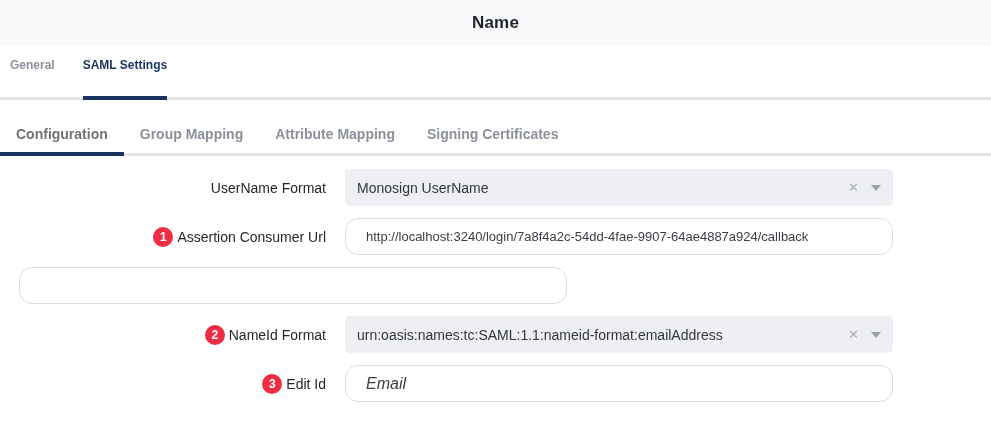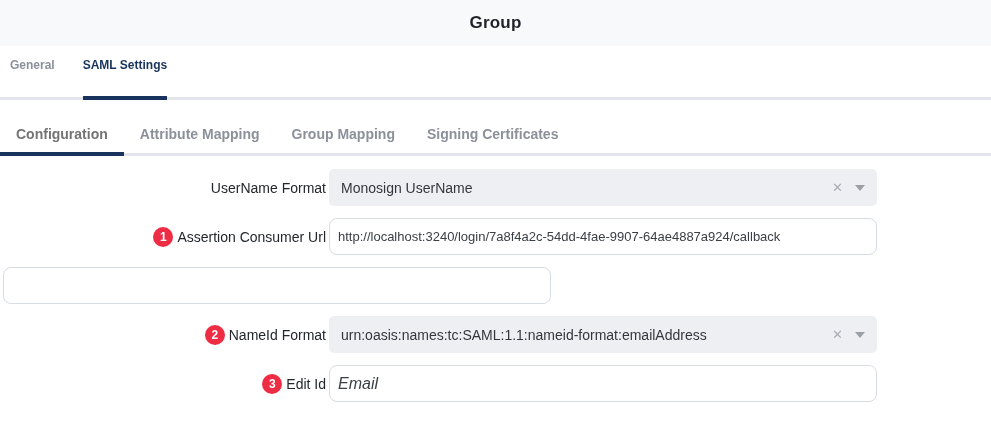--- a/index.html
+++ b/index.html
@@ -75,29 +75,29 @@
     font-size: 12px; font-weight: 700;
     display: inline-flex; align-items: center; justify-content: center;
     margin-right: 4px;
     flex: none;
   }
   .field-label {
     font-size: 14px; color: #23272c; font-weight: 400;
     white-space: nowrap;
   }
   .control-cell {
-    margin-left: 3px;
+    margin-left: 19px;
     width: 548px; flex: none;
   }
   .text-input {
     width: 100%; height: 37px;
     border: 1px solid #d7dce3;
-    border-radius: 8px;
+    border-radius: 13px;
     background: #ffffff;
-    padding: 0 8px;
+    padding: 0 20px;
     font-family: "Liberation Sans", sans-serif;
     font-size: 13px; color: #3b4046;
     outline: none;
   }
   .text-input.small-text { font-size: 16px; font-style: italic; }
   .select {
     width: 100%; height: 37px;
     background: #edeff3;
     border-radius: 5px;
     display: flex; align-items: center;
@@ -120,32 +120,32 @@
     border-right: 5px solid transparent;
     border-top: 6px solid #9ba0a8;
     margin-left: 12px;
     cursor: pointer;
   }
 </style>
 </head>
 <body>
 
 <div class="header">
-  <div class="header-title">Group</div>
+  <div class="header-title">Name</div>
 </div>
 
 <div class="tabbar">
   <div class="tab">General</div>
   <div class="tab active">SAML Settings</div>
 </div>
 
 <div class="subtabbar">
   <div class="subtab active">Configuration</div>
+  <div class="subtab">Group Mapping</div>
   <div class="subtab">Attribute Mapping</div>
-  <div class="subtab">Group Mapping</div>
   <div class="subtab">Signing Certificates</div>
 </div>
 
 <div class="form">
 
   <div class="row">
     <div class="label-cell">
       <span class="field-label">UserName Format</span>
     </div>
     <div class="control-cell">

